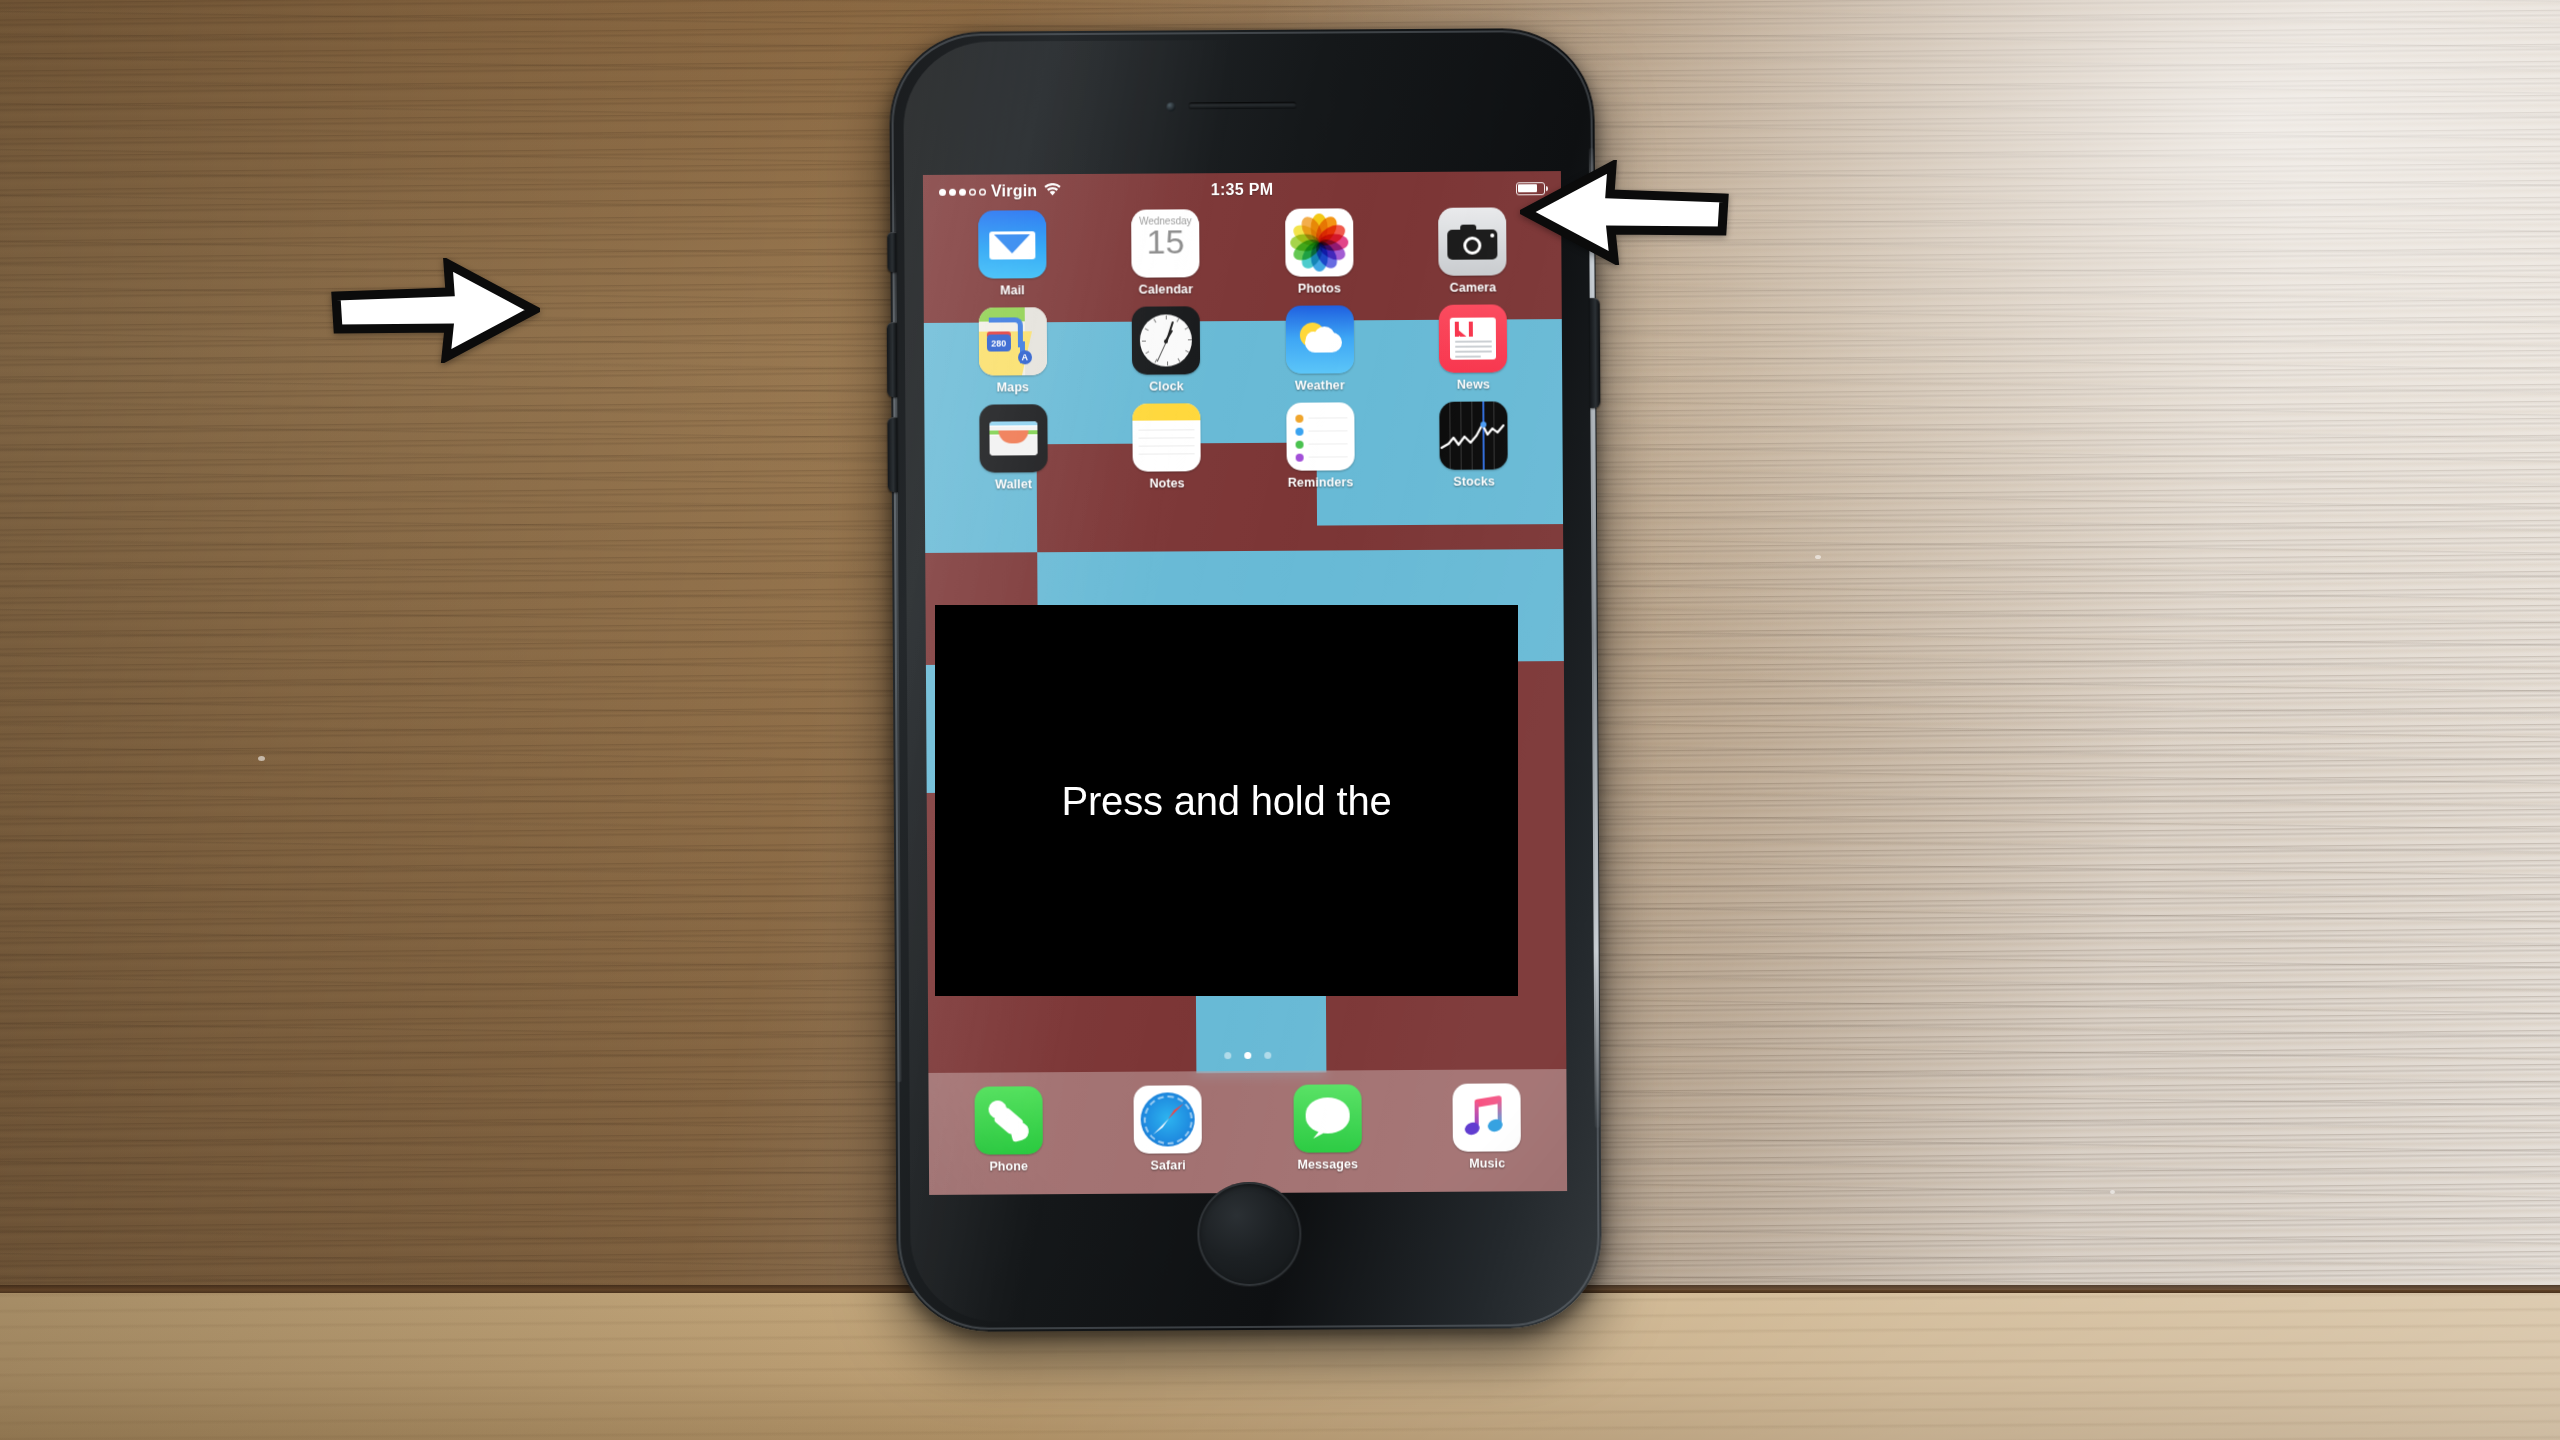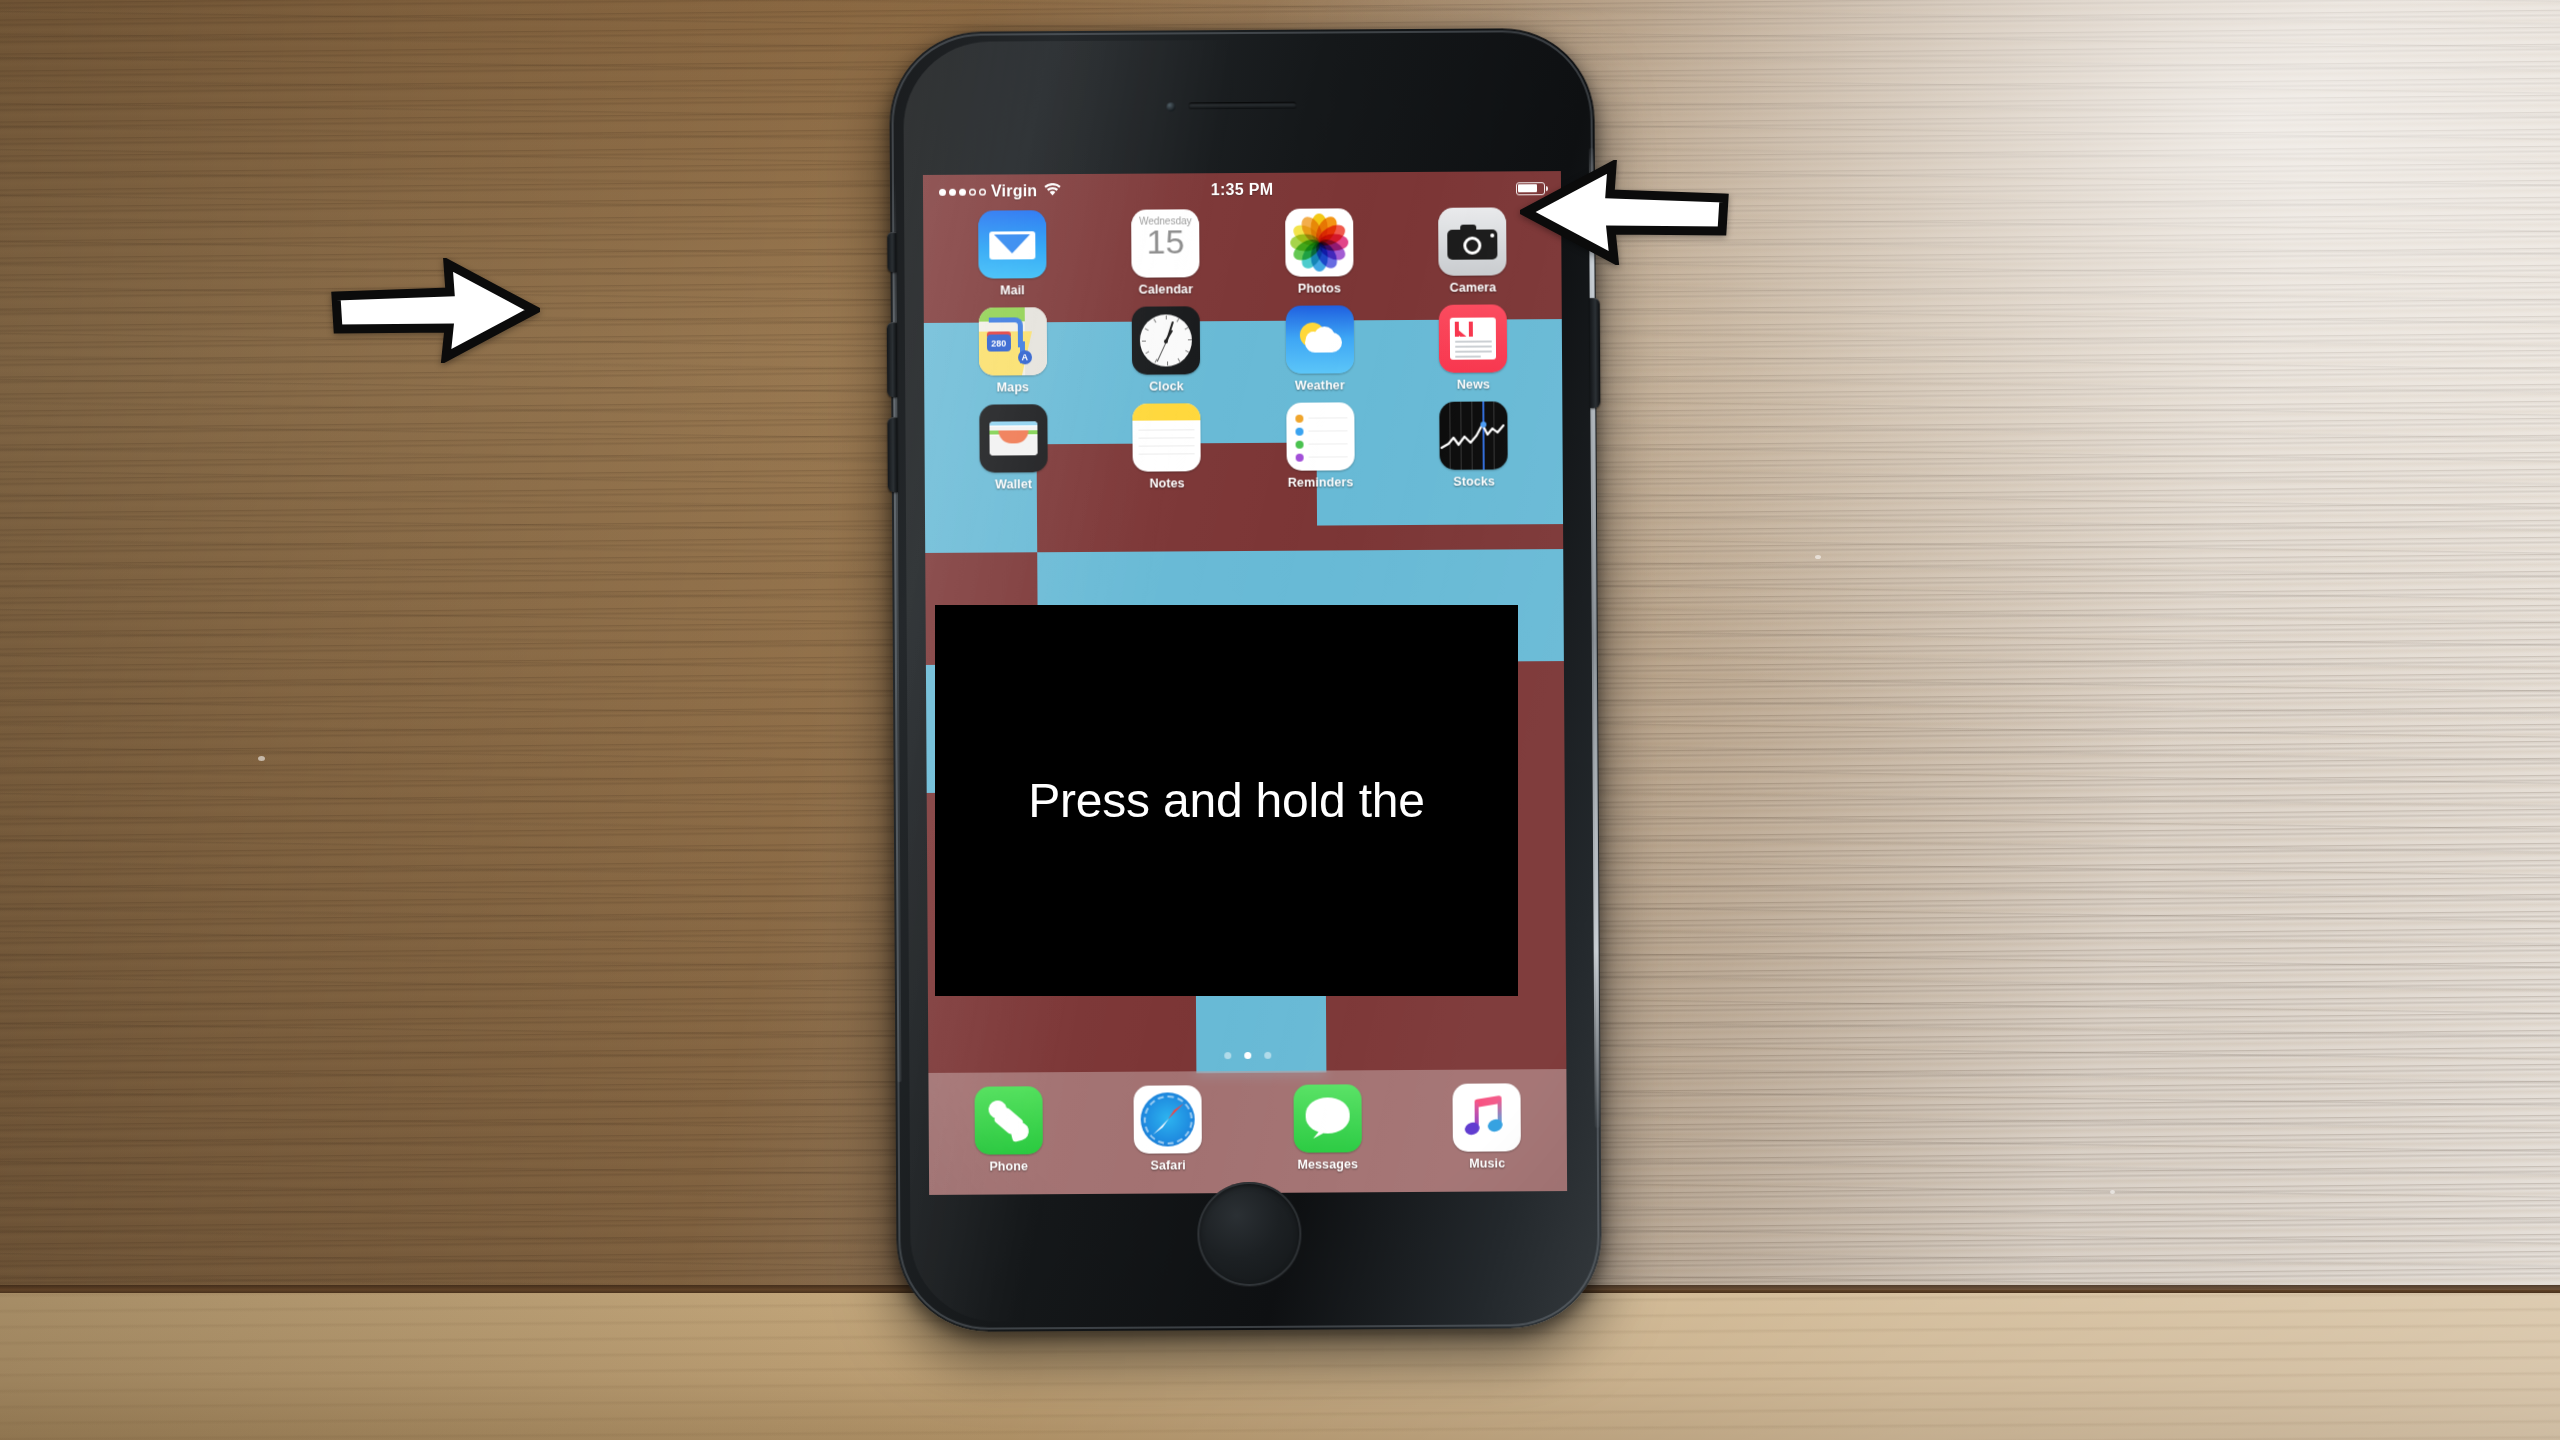--- a/index.html
+++ b/index.html
@@ -318,21 +318,21 @@
   .dock .app-label{ font-size:12.5px; }
 
   
   #caption{
     position:absolute; left:935px; top:605px; width:583px; height:391px;
     background:#000; z-index:30;
     display:flex; flex-direction:column; align-items:center; justify-content:center;
     padding:4px 8px;
   }
   #caption p{
-    color:#fff; font-size:48px; line-height:76px; text-align:center;
+    color:#fff; font-size:40px; line-height:76px; text-align:center;
     font-family:"Liberation Sans", sans-serif; font-weight:400;
     white-space:nowrap; letter-spacing:-0.2px;
   }
 
   
   .arrow{ position:absolute; z-index:40; }
   .arrow svg{ display:block; filter:drop-shadow(0 2px 3px rgba(0,0,0,.35)); }
 </style>
 </head>
 <body>

